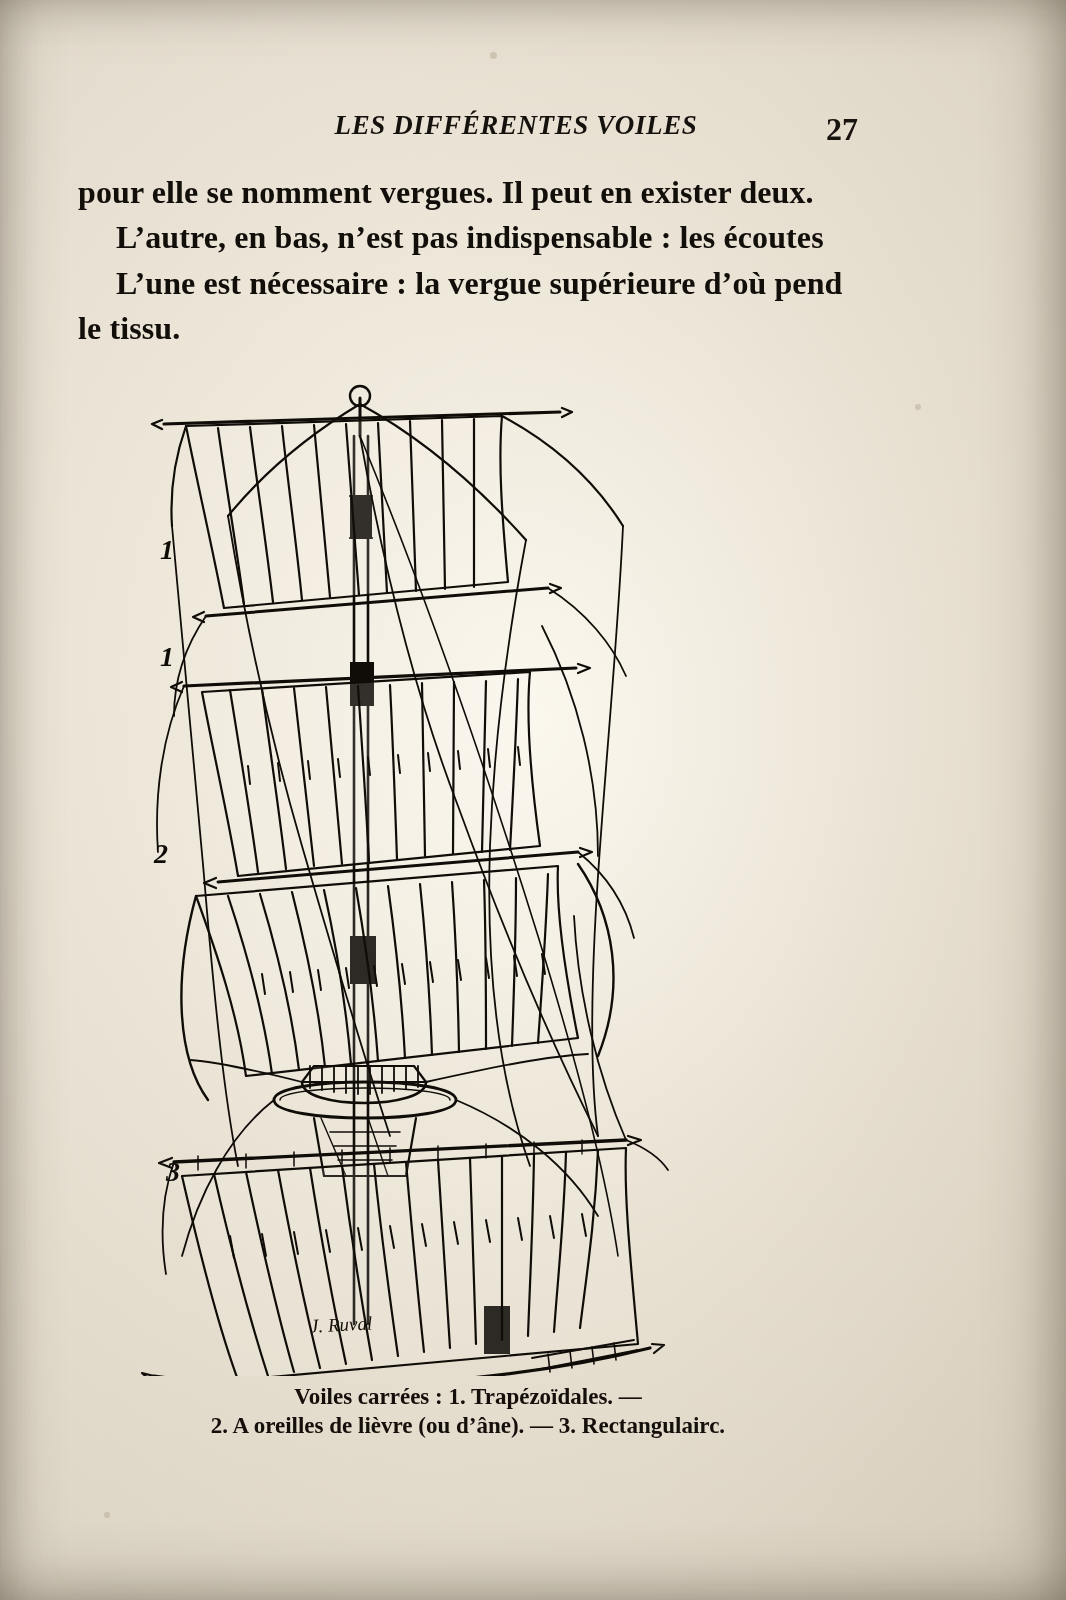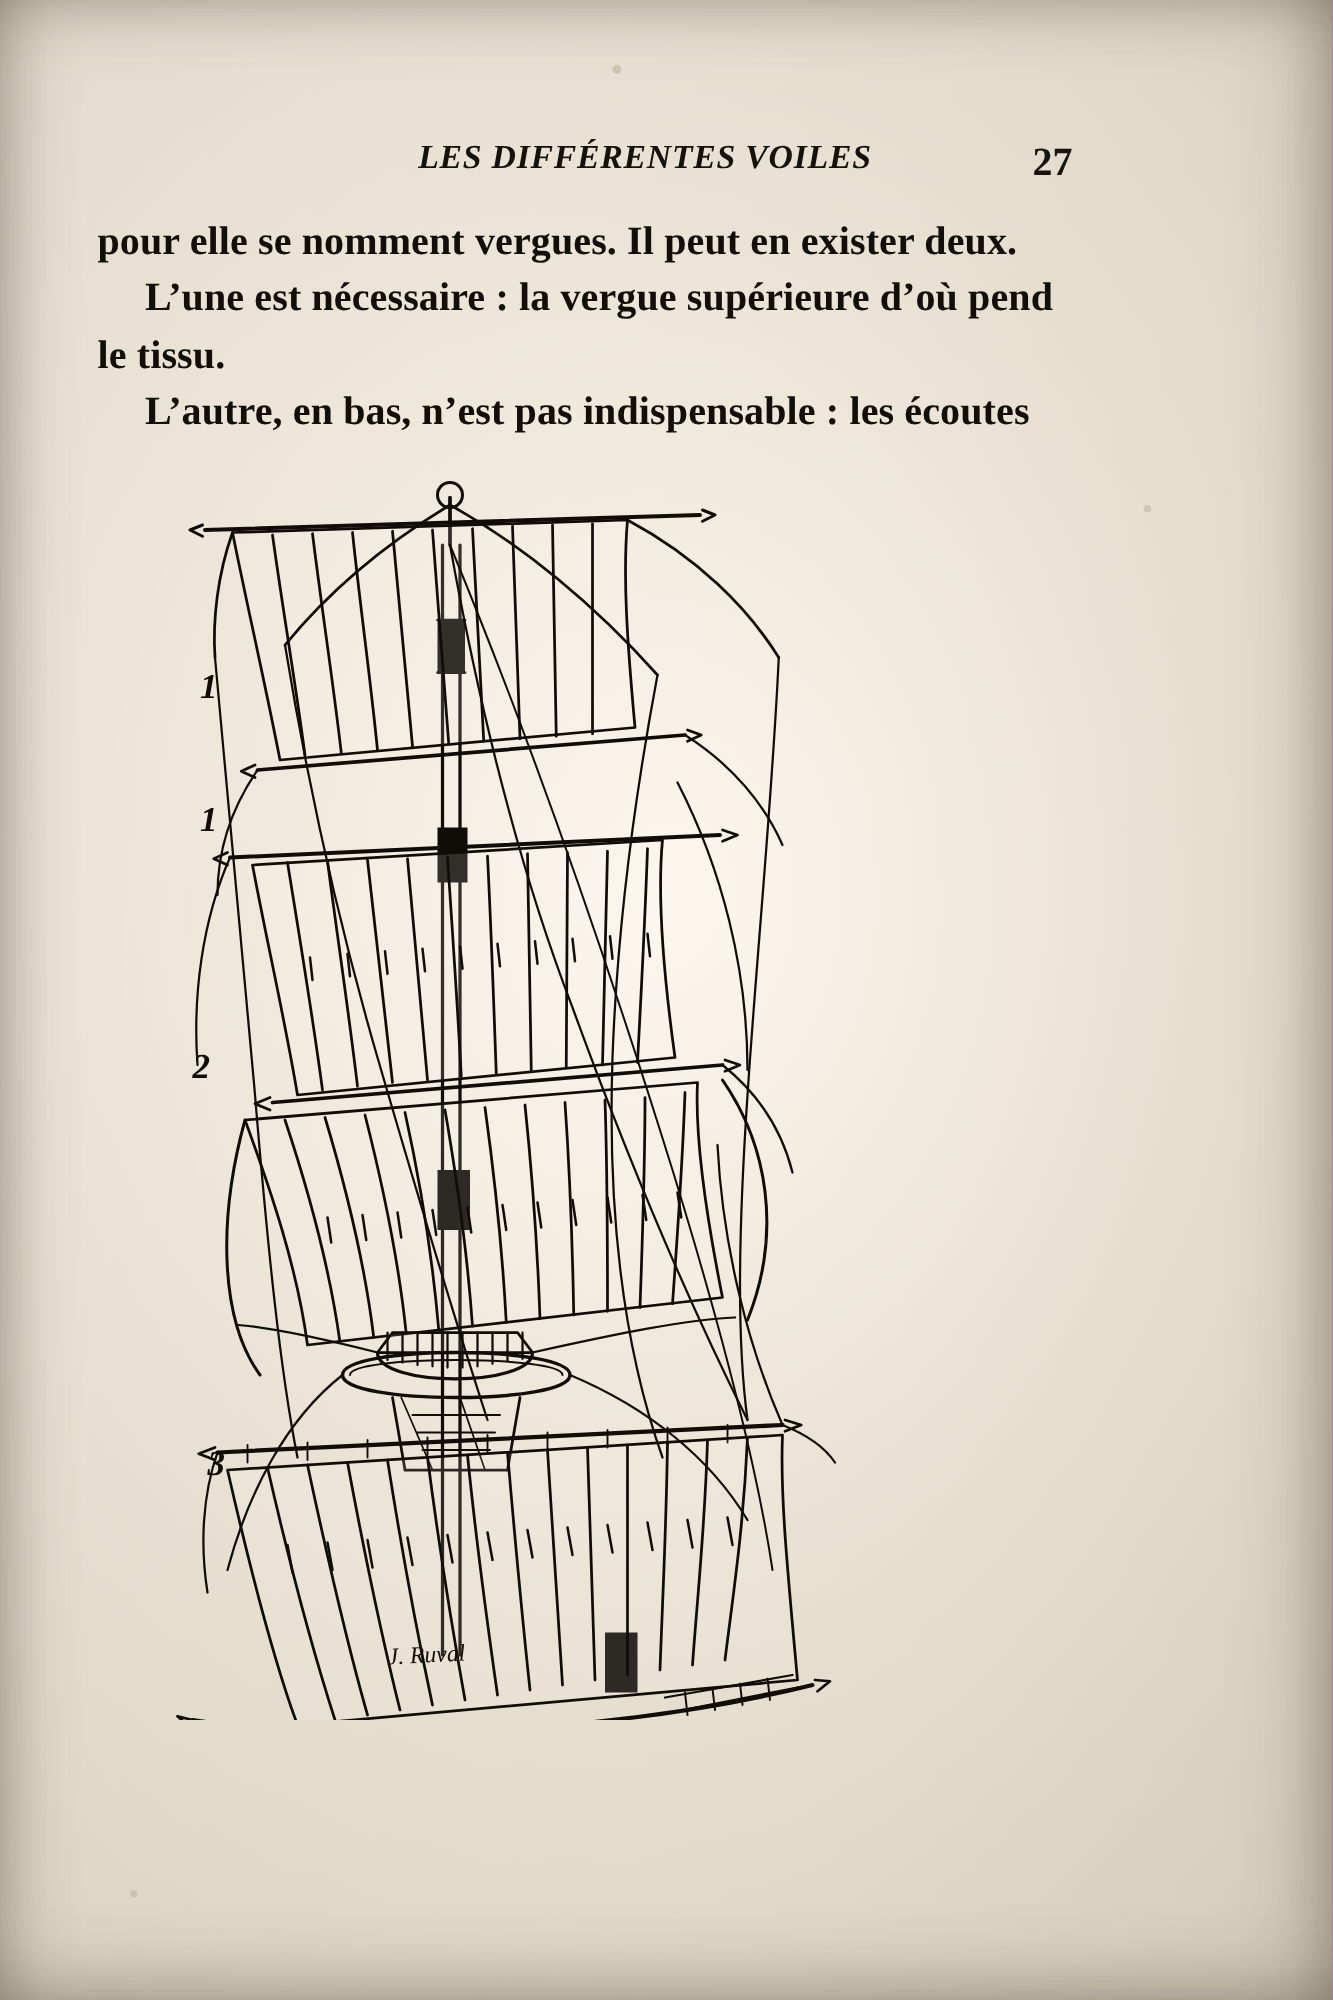--- a/index.html
+++ b/index.html
@@ -5,21 +5,21 @@
   html, body {
     margin: 0;
     padding: 0;
     background: #6e6a62;
   }
   .page {
     position: relative;
     width: 1066px;
     height: 1600px;
     overflow: hidden;
-    background: #f0abfc;
+    background: #4d7c0f;
     font-family: "Liberation Serif", serif;
   }
   
   .paper-tone {
     position: absolute;
     inset: 0;
     background:
       radial-gradient(ellipse 75% 65% at 50% 45%, rgba(255,252,244,0.85) 0%, rgba(238,231,218,0.35) 55%, rgba(206,197,180,0.45) 100%),
       linear-gradient(105deg, #efe9dc 0%, #e7e0d1 40%, #e3dbcb 70%, #dcd3c1 100%);
     pointer-events: none;
@@ -147,22 +147,22 @@
 
   <div class="content">
 
     <div class="runhead">
       <div class="runhead-title">LES DIFFÉRENTES VOILES</div>
       <div class="runhead-folio">27</div>
     </div>
 
     <div class="body-text">
       <p>pour elle se nomment vergues. Il peut en exister deux.</p>
+      <p class="indent">L’autre, en bas, n’est pas indispensable : les écoutes</p>
       <p class="indent">L’une est nécessaire : la vergue supérieure d’où pend le tissu.</p>
-      <p class="indent">L’autre, en bas, n’est pas indispensable : les écoutes</p>
     </div>
 
     <div class="figure">
       <svg viewBox="0 0 780 1000" preserveAspectRatio="xMidYMid meet">
         <g fill="none" stroke="#100d09" stroke-width="2.2" stroke-linecap="round" stroke-linejoin="round">
 
           <path d="M282 22 L282 60" stroke-width="3"></path>
           <path d="M276 60 L276 948 M290 60 L290 948" stroke-width="2.6"></path>
 
           <path d="M272 20 a10 10 0 1 1 20 0 a10 10 0 1 1 -20 0" stroke-width="2.4"></path>
@@ -334,17 +334,21 @@
       </svg>
 
       <div class="fig-num n1">1</div>
       <div class="fig-num n2">1</div>
       <div class="fig-num n3">2</div>
       <div class="fig-num n4">3</div>
 
       <div class="signature">J. Ruval</div>
     </div>
 
+    <div class="caption">
+      <div>Voiles carrées : 1. Trapézoïdales. —</div>
+      <div>2. A oreilles de lièvre (ou d’âne). — 3. Rectangulairc.</div>
+    </div>
 
   </div>
 
   <div class="edge-shadow"></div>
 </div>
 
 </body></html>

